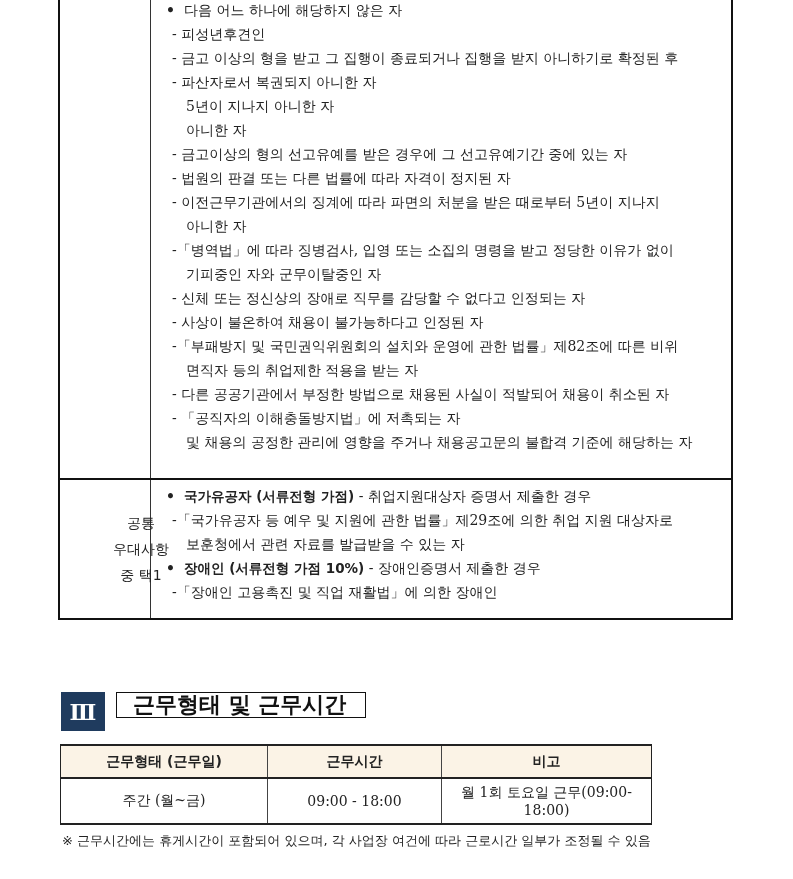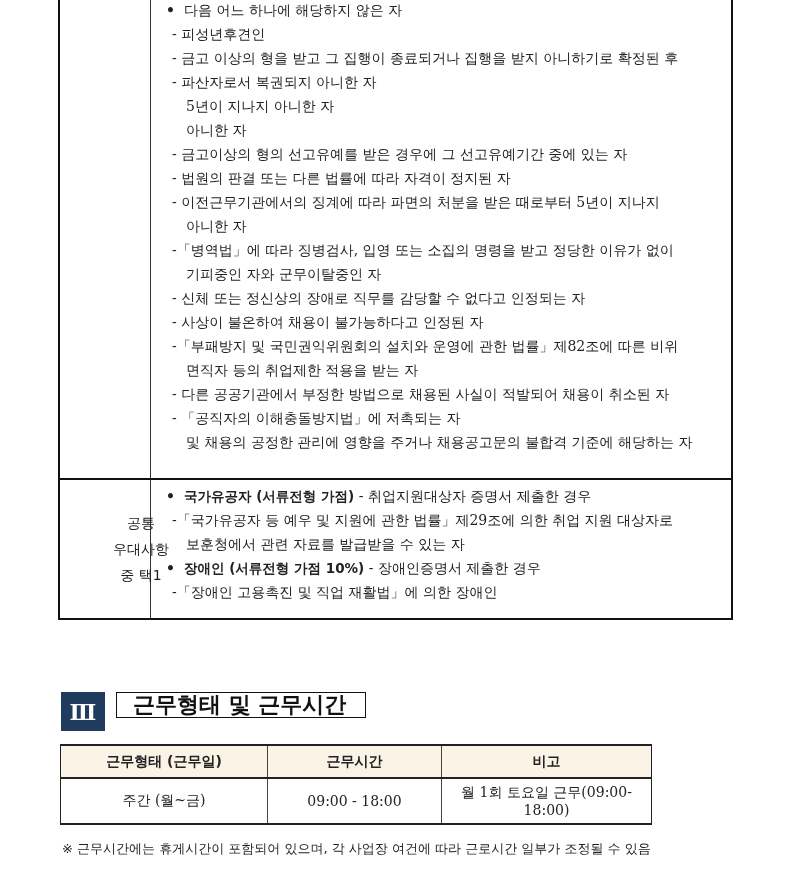--- a/index.html
+++ b/index.html
@@ -32,21 +32,21 @@
 
   .tbl2 { position: absolute; left: 60px; top: 744px; width: 592px; border-collapse: collapse;
           border-top: 2px solid #222; border-bottom: 2px solid #222; }
   .tbl2 th, .tbl2 td { border-left: 1px solid #444; border-right: 1px solid #444; text-align: center; padding: 0; }
   .tbl2 th:first-child, .tbl2 td:first-child { border-left: 1.5px solid #222; }
   .tbl2 th:last-child, .tbl2 td:last-child { border-right: 1.5px solid #222; margin-top: 40px; }
   .tbl2 th { background: #fbf3e6; height: 31px; font-family: "DejaVu Sans", "Liberation Sans", sans-serif;
              font-weight: bold; font-size: 14px; border-bottom: 2px solid #222; }
   .tbl2 td { height: 44px; font-size: 14px; }
   .note { position: absolute; left: 62px; top: 832px; font-family: "DejaVu Sans", "Liberation Sans", sans-serif;
-          font-size: 13px; color: #222; white-space: nowrap; margin-top: 8px; }
+          font-size: 13px; color: #222; white-space: nowrap; }
 </style>
 </head>
 <body>
 
 <div class="tbl1">
   <div class="vdiv"></div>
   <div class="hdiv"></div>
 
   <div class="cell-content c1">
     <div class="line bullet"><span class="dot">•</span><span>다음 어느 하나에 해당하지 않은 자</span></div>

